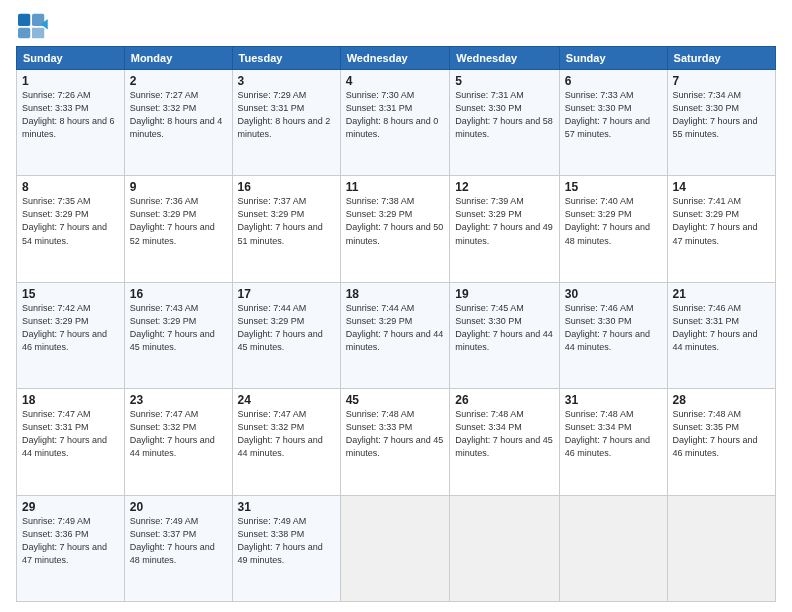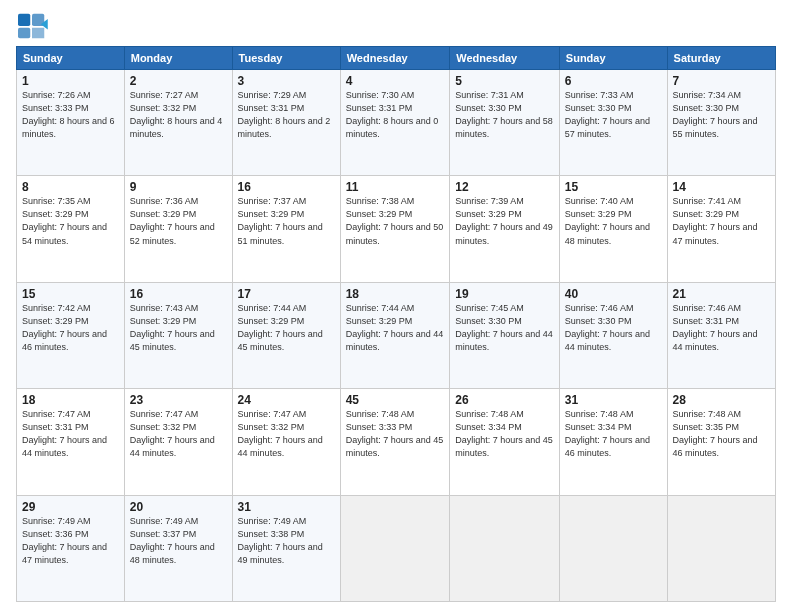--- a/index.html
+++ b/index.html
@@ -208,21 +208,21 @@
           </td>
           <td>
             <span class="day-num">18</span>
             <div class="day-info">Sunrise: 7:44 AM<br>Sunset: 3:29 PM<br>Daylight: 7 hours and 44 minutes.</div>
           </td>
           <td>
             <span class="day-num">19</span>
             <div class="day-info">Sunrise: 7:45 AM<br>Sunset: 3:30 PM<br>Daylight: 7 hours and 44 minutes.</div>
           </td>
           <td>
-            <span class="day-num">40</span>
+            <span class="day-num">30</span>
             <div class="day-info">Sunrise: 7:46 AM<br>Sunset: 3:30 PM<br>Daylight: 7 hours and 44 minutes.</div>
           </td>
           <td>
             <span class="day-num">21</span>
             <div class="day-info">Sunrise: 7:46 AM<br>Sunset: 3:31 PM<br>Daylight: 7 hours and 44 minutes.</div>
           </td>
         </tr>
         <tr>
           <td>
             <span class="day-num">18</span>

